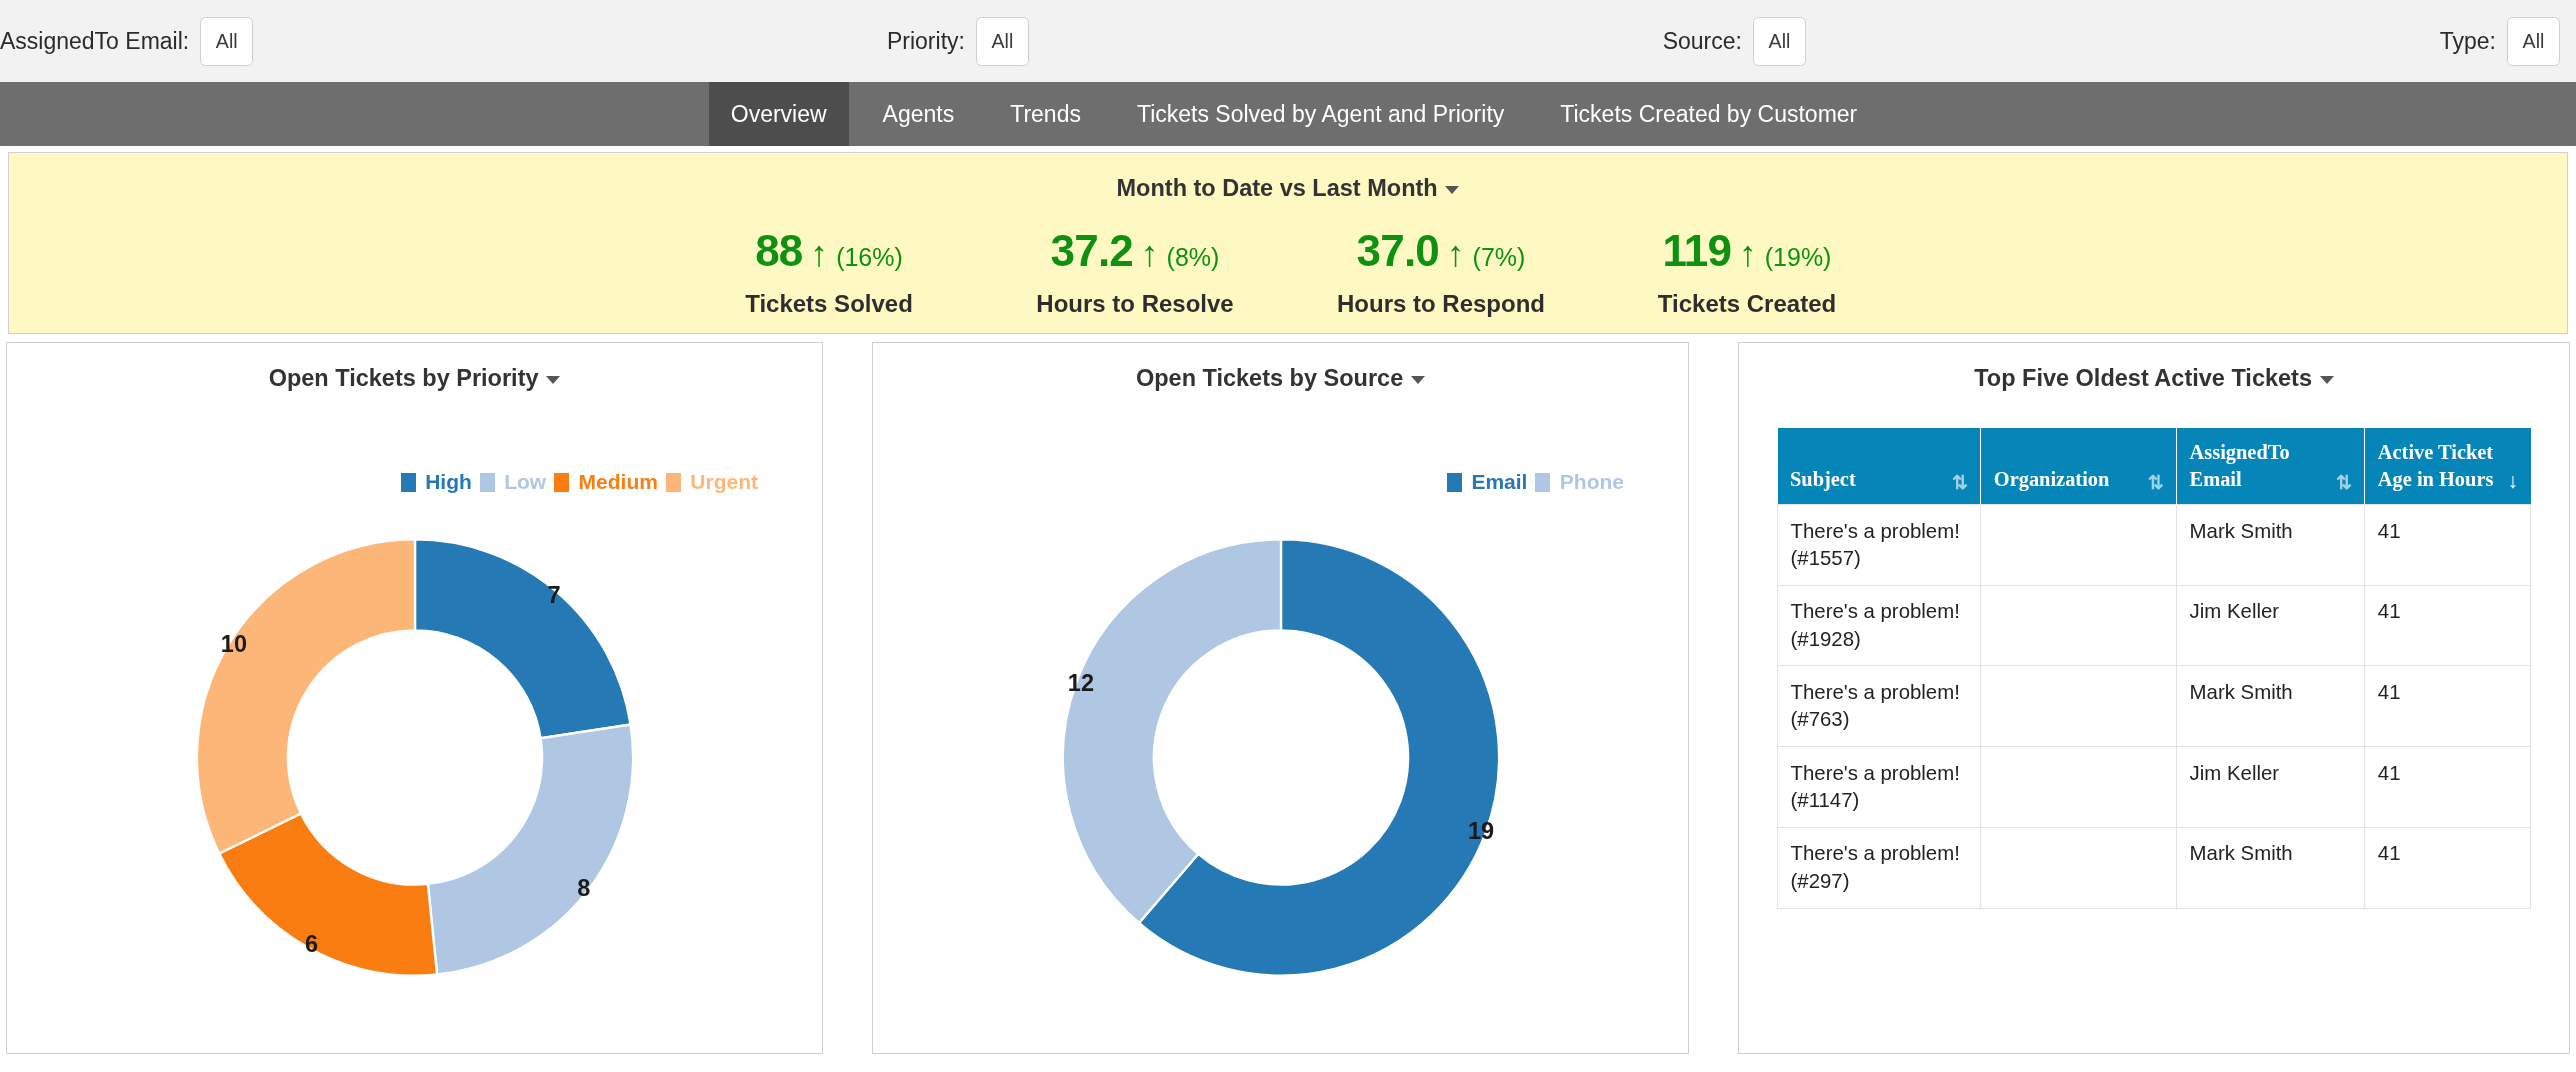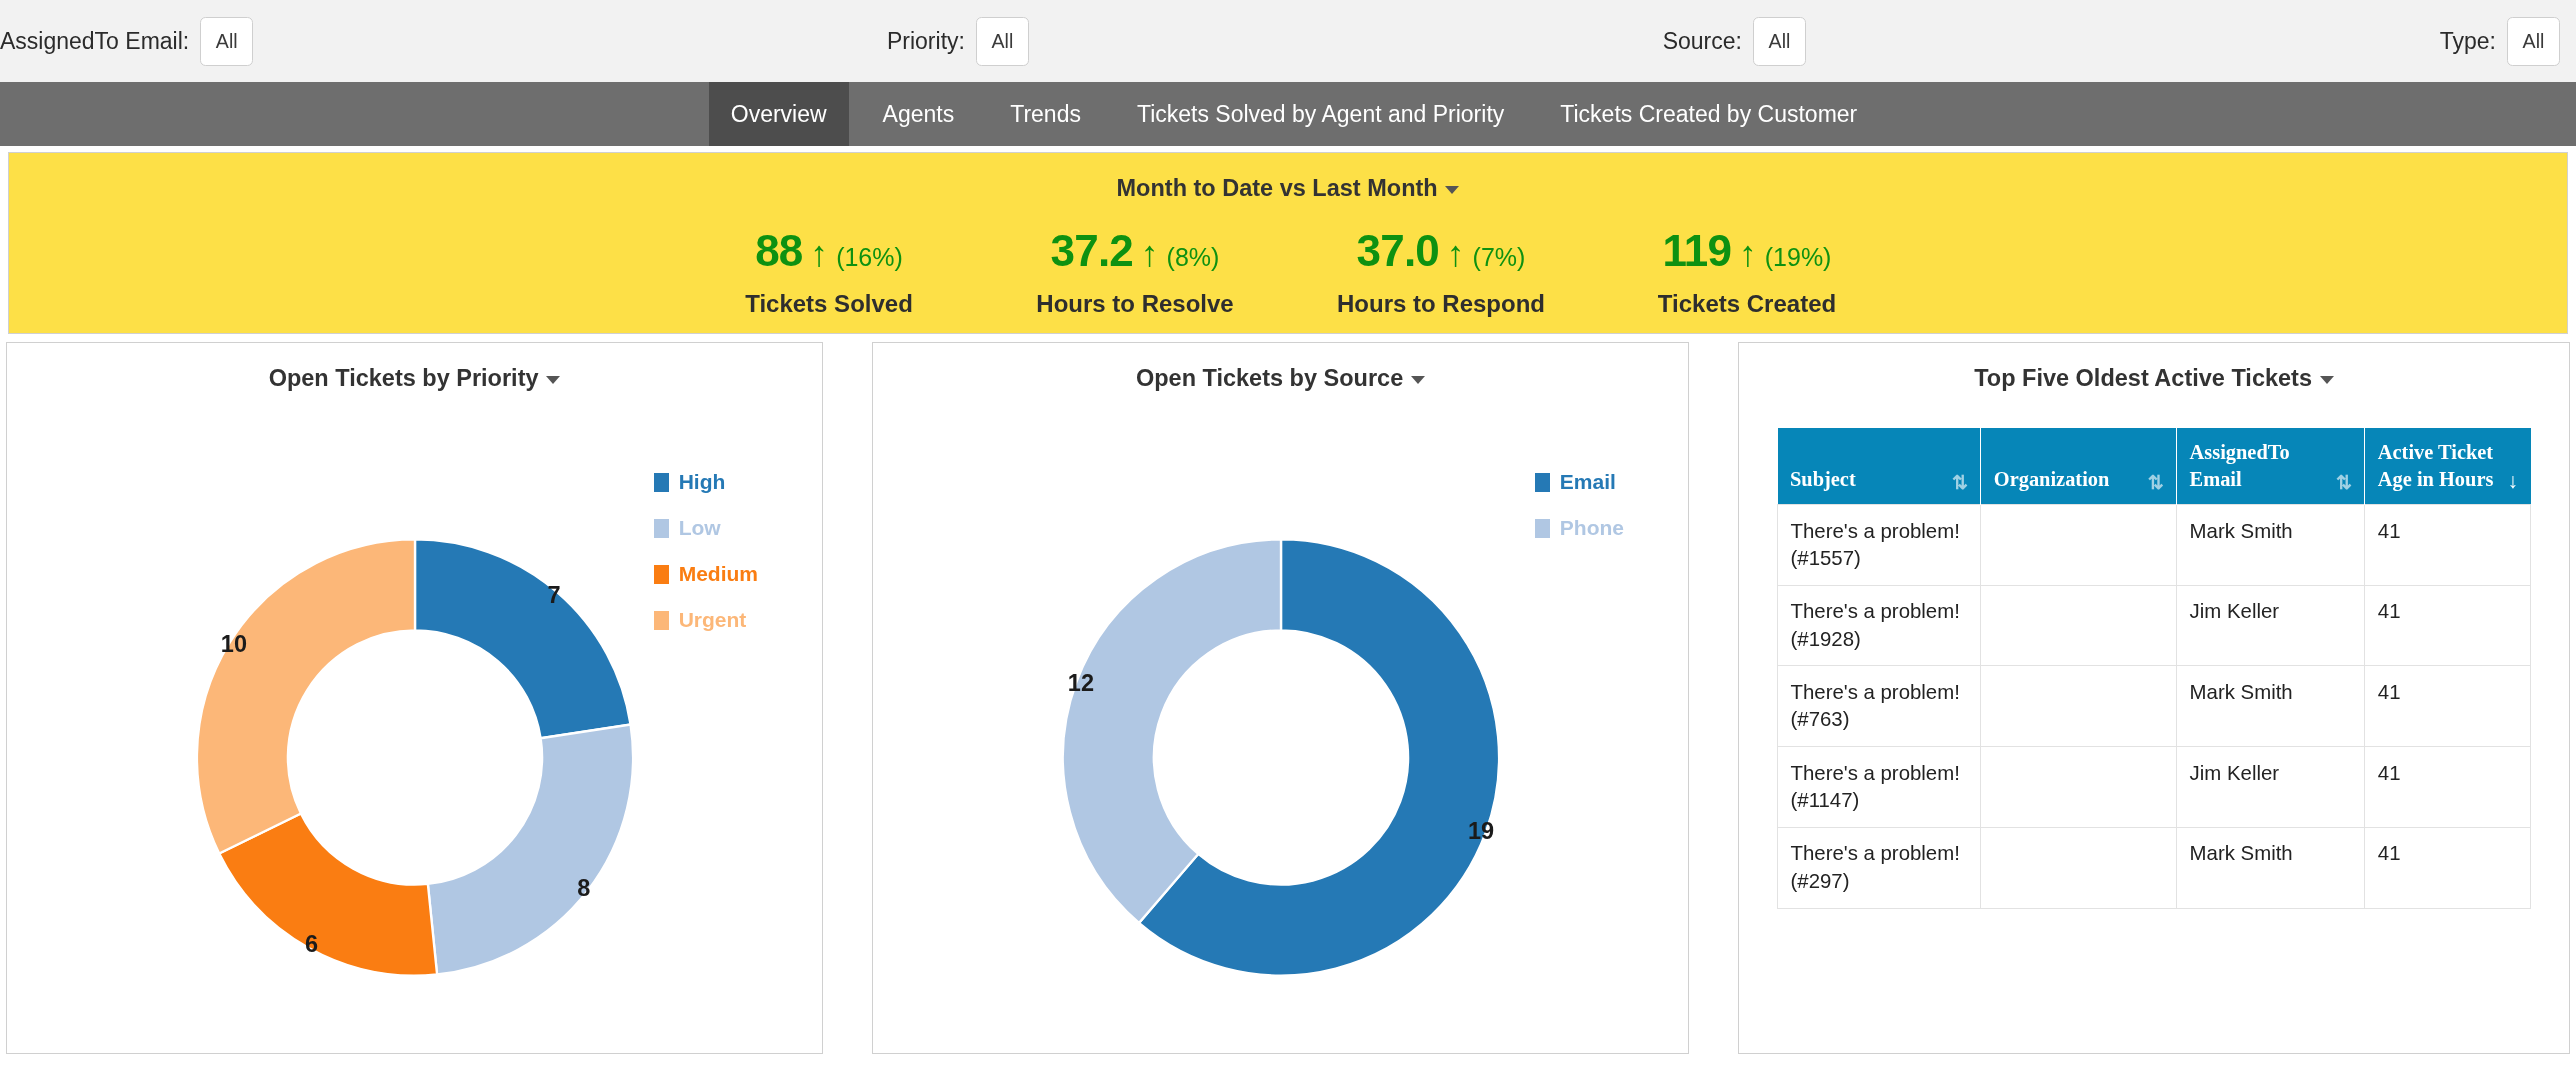--- a/index.html
+++ b/index.html
@@ -61,21 +61,21 @@
     font-size: 23px;
     cursor: pointer;
     white-space: nowrap;
     margin-left: 12px;
   }
   .nav-tab.active { background: #4d4d4d; }
 
   
   .kpi-panel {
     margin: 6.3px 7.8px 0 7.8px;
-    background: #fde047;
+    background: #fef9c3;
     border: 0.8px solid #d0d0d0;
     height: 182px;
     padding-top: 11px;
   }
   .panel-title {
     text-align: center;
     font-size: 23.5px;
     font-weight: bold;
     color: #333333;
     padding: 11px 0 6.3px 0;
@@ -144,22 +144,22 @@
   .chart-area {
     position: relative;
     width: 100%;
     height: 643px;
   }
   .legend {
     position: absolute;
     top: 72px;
     right: 64px;
     display: flex;
-    flex-direction: column;
-    gap: 22px;
+    flex-direction: row;
+    gap: 8px;
   }
   .legend-item {
     display: flex;
     align-items: center;
     gap: 9.4px;
     font-size: 21px;
     font-weight: bold;
     cursor: pointer;
   }
   .legend-swatch {

